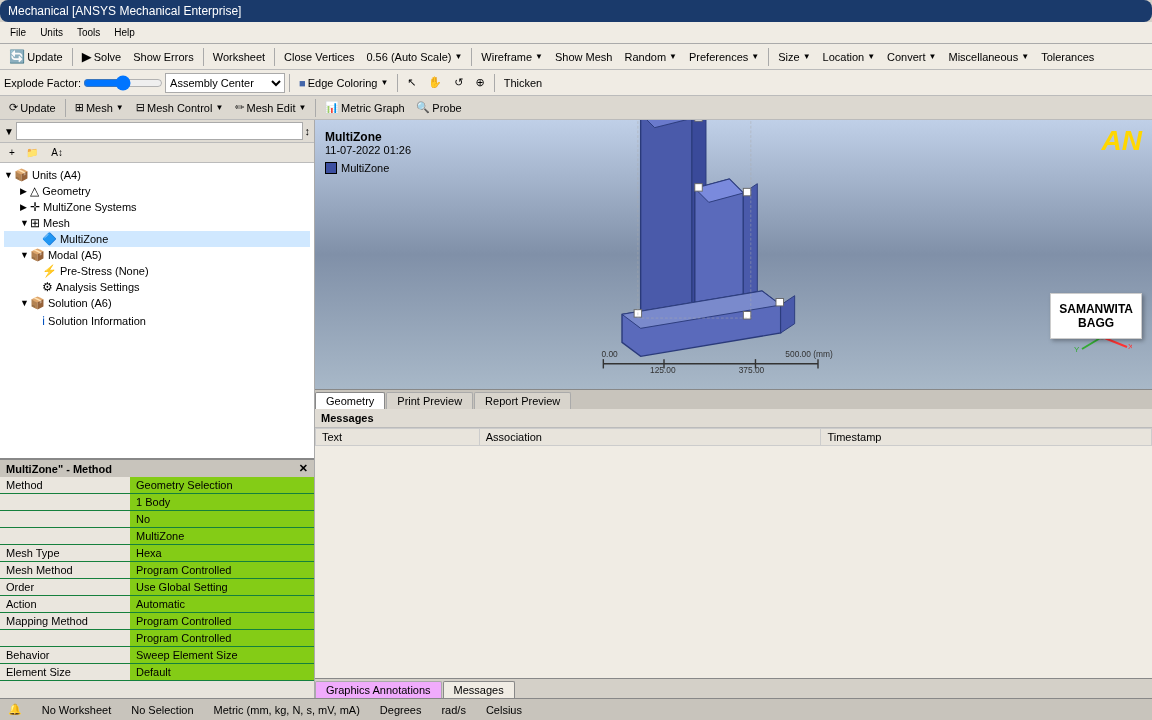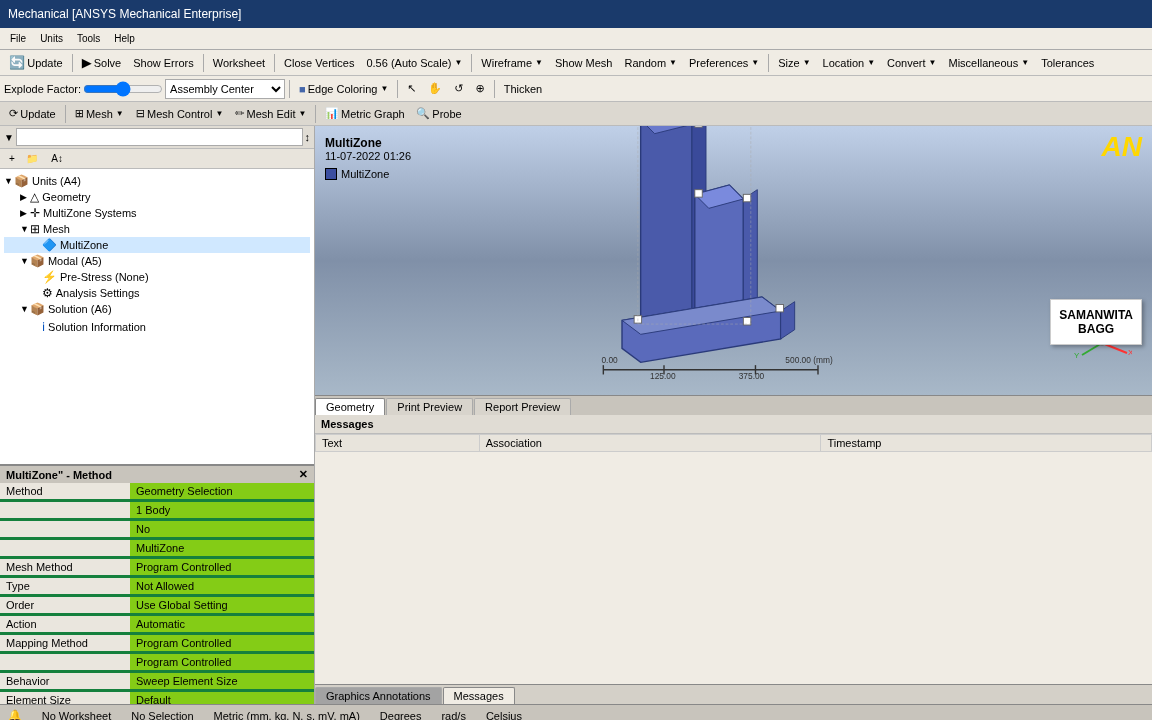--- a/index.html
+++ b/index.html
@@ -1,19 +1,19 @@
 <!DOCTYPE html>
 <html><head>
   <meta charset="utf-8">
   <style>
     * { margin: 0; padding: 0; box-sizing: border-box; }
     body { width: 1152px; height: 720px; overflow: hidden; font-family: 'Segoe UI', Tahoma, sans-serif; font-size: 11px; background: #d4d0c8; }
 
     
-    #title-bar { background: #1a3a6b; color: white; height: 28px; display: flex; align-items: center; padding: 0 8px; font-size: 12px; }
+    #title-bar { background: #1a3a6b; color: white; height: 22px; display: flex; align-items: center; padding: 0 8px; font-size: 12px; border-radius: 8px; }
 
     
     #menu-bar { background: #f0ece4; height: 22px; display: flex; align-items: center; padding: 0 4px; border-bottom: 1px solid #aaa; gap: 2px; }
     .menu-item { padding: 2px 6px; font-size: 10px; cursor: pointer; color: #000; }
 
     
     .toolbar { background: #f0ece4; border-bottom: 1px solid #bbb; display: flex; align-items: center; padding: 2px 4px; gap: 2px; flex-wrap: nowrap; min-height: 26px; }
     .toolbar-btn { display: flex; align-items: center; gap: 2px; padding: 1px 4px; font-size: 11px; cursor: pointer; border: 1px solid transparent; border-radius: 2px; white-space: nowrap; color: #000; background: transparent; }
     .toolbar-separator { width: 1px; height: 18px; background: #aaa; margin: 0 2px; }
     .toolbar-icon { font-size: 13px; }
@@ -34,21 +34,21 @@
     .tree-item { display: flex; align-items: center; padding: 1px 0; cursor: pointer; font-size: 11px; }
     .tree-indent1 { padding-left: 16px; }
     .tree-indent2 { padding-left: 28px; }
     .tree-icon { margin-right: 3px; font-size: 12px; }
     .tree-expand { width: 10px; font-size: 9px; cursor: pointer; }
 
     
     #bottom-left { height: 240px; background: #e8e4dc; border-top: 2px solid #888; overflow: auto; }
     .panel-title { background: #c8c4bc; padding: 2px 6px; font-weight: bold; font-size: 11px; display: flex; justify-content: space-between; align-items: center; }
     .properties-table { width: 100%; border-collapse: collapse; font-size: 11px; }
-    .properties-table td { padding: 2px 6px; border-bottom: 3px solid #15803d; vertical-align: middle; }
+    .properties-table td { padding: 2px 6px; border-bottom: 1px solid #15803d; vertical-align: middle; }
     .properties-table td:first-child { width: 130px; background: #eae6de; font-weight: normal; }
     .properties-table td:last-child { background: #84cc16; }
 
     
     #viewport { flex: 1; display: flex; flex-direction: column; position: relative; }
     #viewport-canvas { flex: 1; background: linear-gradient(180deg, #c0d0e8 0%, #8090a8 50%, #a8b8c8 100%); position: relative; overflow: hidden; }
 
     
     .model-container { position: absolute; top: 0; left: 0; right: 0; bottom: 40px; display: flex; align-items: center; justify-content: center; }
 
@@ -68,21 +68,21 @@
     
     #viewport-tabs { display: flex; background: #c8c4bc; border-top: 1px solid #888; padding-top: 2px; }
     .vp-tab { padding: 2px 10px; font-size: 11px; cursor: pointer; background: #d8d4cc; border: 1px solid #aaa; border-bottom: none; margin-right: 1px; border-radius: 2px 2px 0 0; }
     .vp-tab.active { background: #fff; border-color: #888; }
     #bottom-panel-header { padding: 3px 6px; font-weight: bold; font-size: 11px; background: #e0dcd4; border-bottom: 1px solid #bbb; }
     #messages-table { width: 100%; border-collapse: collapse; font-size: 11px; }
     #messages-table th { background: #e8e4dc; border: 1px solid #ccc; padding: 2px 6px; text-align: left; font-weight: normal; }
 
     
     #bottom-tabs { display: flex; background: #d4d0c8; border-top: 1px solid #888; padding-top: 2px; flex-shrink: 0; }
-    .bt-tab { padding: 2px 10px; font-size: 11px; cursor: pointer; background: #a3a3a3; border: 1px solid #aaa; border-bottom: none; margin-right: 1px; border-radius: 2px 2px 0 0; }
+    .bt-tab { padding: 2px 10px; font-size: 11px; cursor: pointer; background: #f0abfc; border: 1px solid #aaa; border-bottom: none; margin-right: 1px; border-radius: 2px 2px 0 0; }
     .bt-tab.active { background: #f0ece4; border-color: #888; }
 
     
     #status-bar { background: #c8c4bc; border-top: 1px solid #888; height: 22px; display: flex; align-items: center; padding: 0 8px; font-size: 11px; gap: 20px; }
 
     
     #watermark { position: absolute; bottom: 50px; right: 10px; background: white; border: 1px solid #ccc; padding: 8px; font-size: 12px; font-weight: bold; text-align: center; box-shadow: 2px 2px 4px rgba(0,0,0,0.3); }
 
     
     svg.model-svg { width: 380px; height: 280px; }
@@ -305,26 +305,26 @@
         </tr>
         <tr>
           <td></td>
           <td>No</td>
         </tr>
         <tr>
           <td></td>
           <td>MultiZone</td>
         </tr>
         <tr>
+          <td>Mesh Type</td>
+          <td>Hexa</td>
+        </tr>
+        <tr>
           <td>Mesh Method</td>
           <td>Program Controlled</td>
-        </tr>
-        <tr>
-          <td>Type</td>
-          <td>Not Allowed</td>
         </tr>
         <tr>
           <td>Order</td>
           <td>Use Global Setting</td>
         </tr>
         <tr>
           <td>Action</td>
           <td>Automatic</td>
         </tr>
         <tr>

